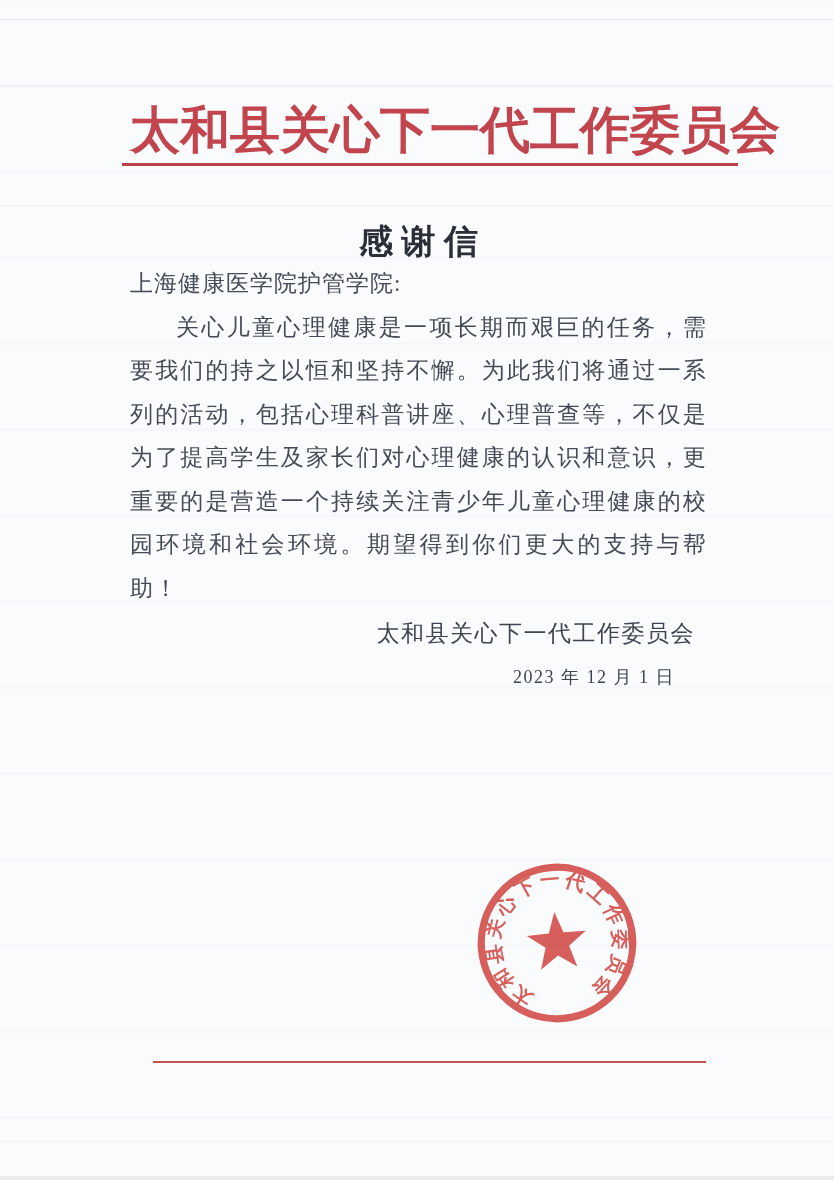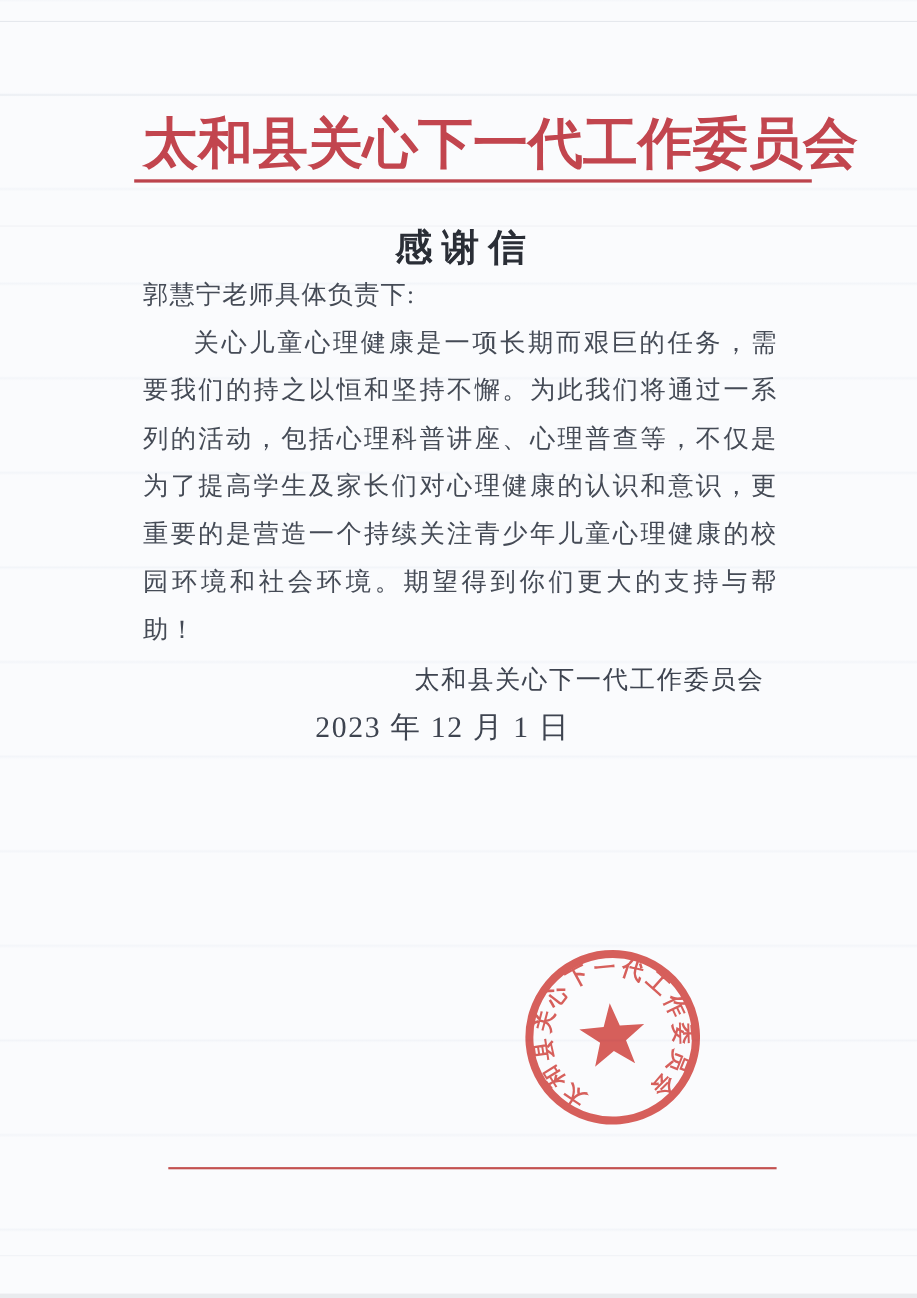--- a/index.html
+++ b/index.html
@@ -38,21 +38,21 @@
     letter-spacing: 0px;
     color: #c2454e;
     white-space: nowrap;
   }
   .rule-top {
     height: 3px;
     margin: 3px -31px 0 -8px;
     background: #bc434c;
   }
   .letter-title {
-    margin: 40px 0 0 0;
+    margin: 56px 0 0 0;
     font-size: 34px; font-weight: bold;
     line-height: 40px;
     text-align: center;
     color: #2a2e36;
     white-space: nowrap;
   }
   .salutation {
     margin: 0;
     font-size: 23px;
     line-height: 43.5px;
@@ -71,24 +71,24 @@
     margin: 2px 0 0 0;
     font-size: 23px;
     line-height: 43.5px;
     letter-spacing: 1.5px;
     text-align: right;
     padding-right: 12px;
     color: #3e4450;
   }
   .date-line {
     margin: 0;
-    font-size: 27px;
+    font-size: 18px;
     line-height: 43.5px;
     letter-spacing: 1.5px;
-    text-align: center;
+    text-align: right;
     padding-right: 32px;
     color: #3e4450;
   }
   .rule-bottom {
     position: absolute;
     left: 153px; top: 1061px;
     width: 553px; height: 2px;
     background: #c35150;
   }
   .seal {
@@ -116,21 +116,21 @@
   <div class="scan-line l2"></div>
   <div class="scan-line l3"></div>
   <div class="scan-line l4"></div>
 
   <h1 class="org-name">太和县关心下一代工作委员会</h1>
 
   <div class="rule-top"></div>
 
   <h2 class="letter-title">感 谢 信</h2>
 
-  <p class="salutation">郭慧宁老师具体负责下:</p>
+  <p class="salutation">上海健康医学院护管学院:</p>
 
 
   <p class="body-par">关心儿童心理健康是一项长期而艰巨的任务，需要我们的持之以恒和坚持不懈。为此我们将通过一系列的活动，包括心理科普讲座、心理普查等，不仅是为了提高学生及家长们对心理健康的认识和意识，更重要的是营造一个持续关注青少年儿童心理健康的校园环境和社会环境。期望得到你们更大的支持与帮助！</p>
 
   <p class="signature">太和县关心下一代工作委员会</p>
 
   <p class="date-line">2023 年 12 月 1 日</p>
 
   <div class="seal">
     <svg viewBox="0 0 160 160">

